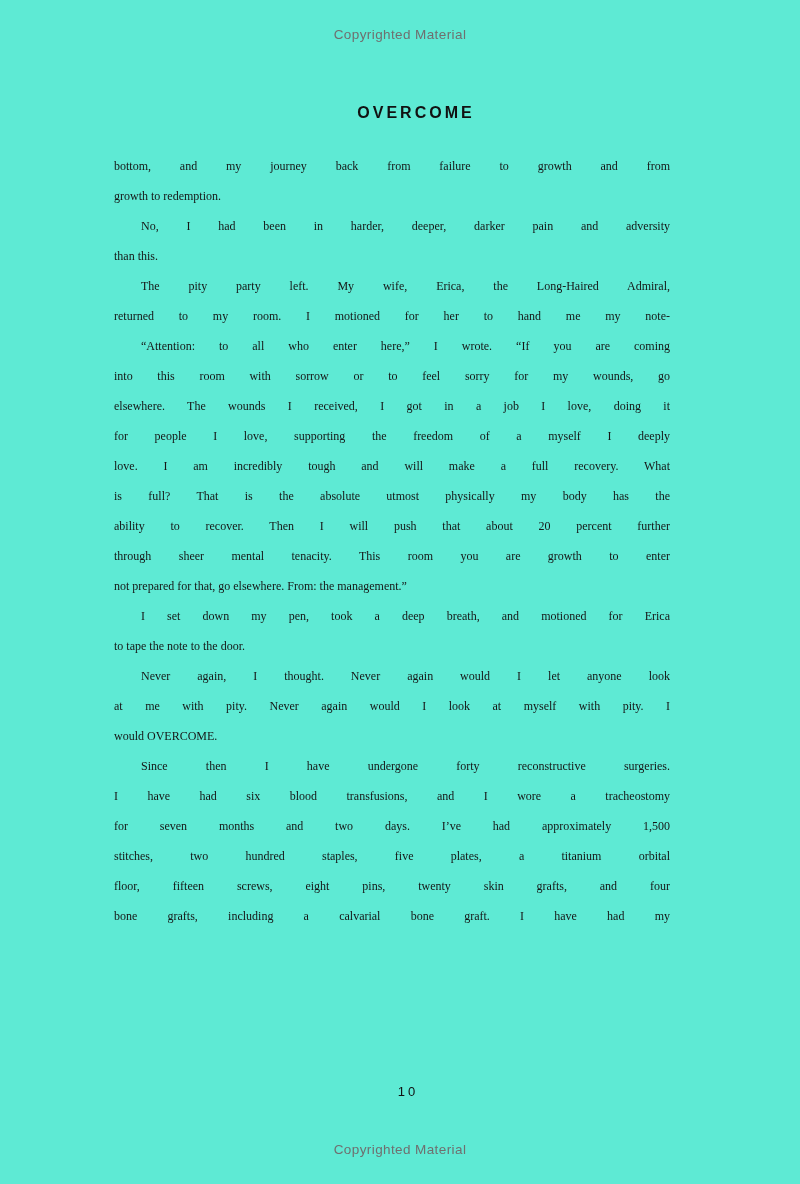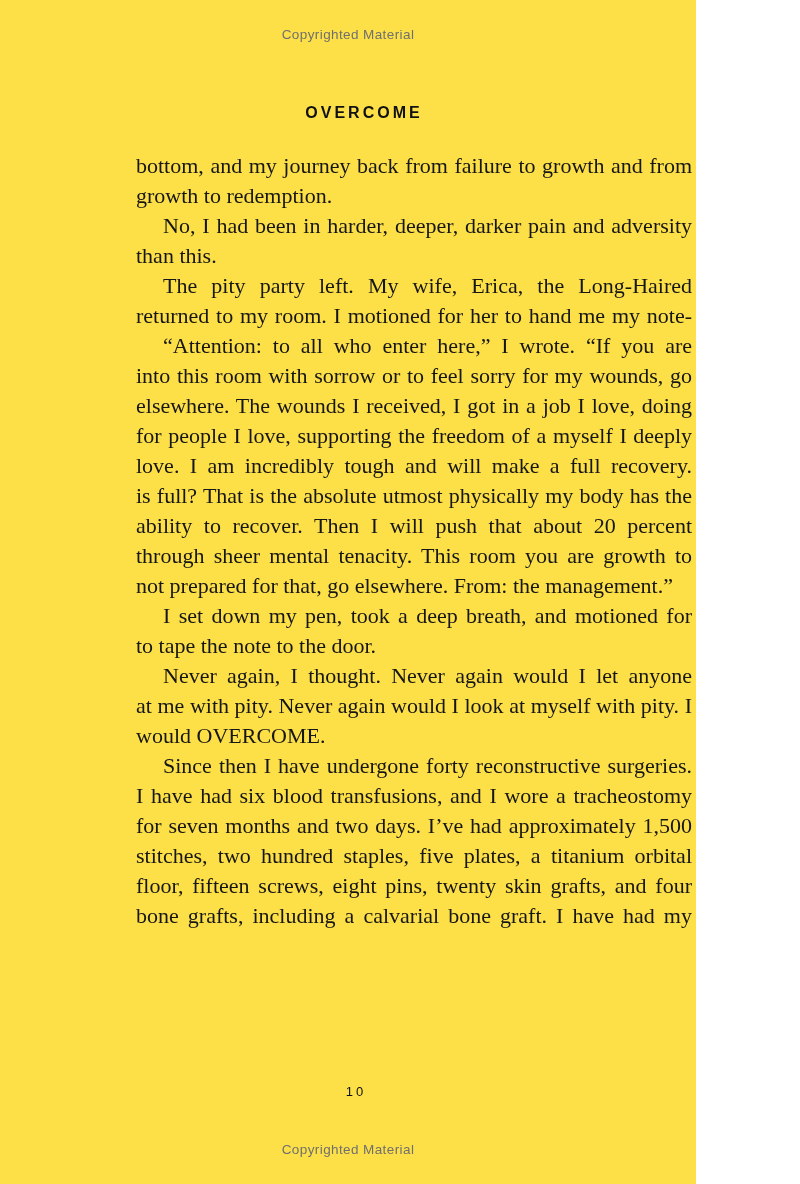--- a/index.html
+++ b/index.html
@@ -2,23 +2,23 @@
 <html><head>
 <meta charset="utf-8">
 <style>
   html, body {
     margin: 0;
     padding: 0;
     background: #ffffff;
   }
   .page {
     position: relative;
-    width: 696px;
+    width: 800px;
     height: 1184px;
-    background: #fde047;
+    background: #5eead4;
     overflow: hidden;
     font-family: "Liberation Serif", serif;
   }
   .copyright {
     position: absolute;
     left: 0;
     width: 100%;
     text-align: center;
     font-family: "Liberation Sans", sans-serif;
     font-size: 13.5px;
@@ -35,23 +35,23 @@
     text-align: center;
     font-family: "Liberation Sans", sans-serif;
     font-weight: 700;
     font-size: 16px;
     letter-spacing: 3px;
     color: #111111;
   }
   .body-text {
     position: absolute;
     top: 151px;
-    left: 136px;
+    left: 114px;
     width: 556px;
-    font-size: 22px;
+    font-size: 12px;
     color: #161616;
   }
   .line {
     height: 30px;
     line-height: 30px;
     overflow: hidden;
     text-align: justify;
     -moz-text-align-last: justify;
     text-align-last: justify;
     white-space: nowrap; 

